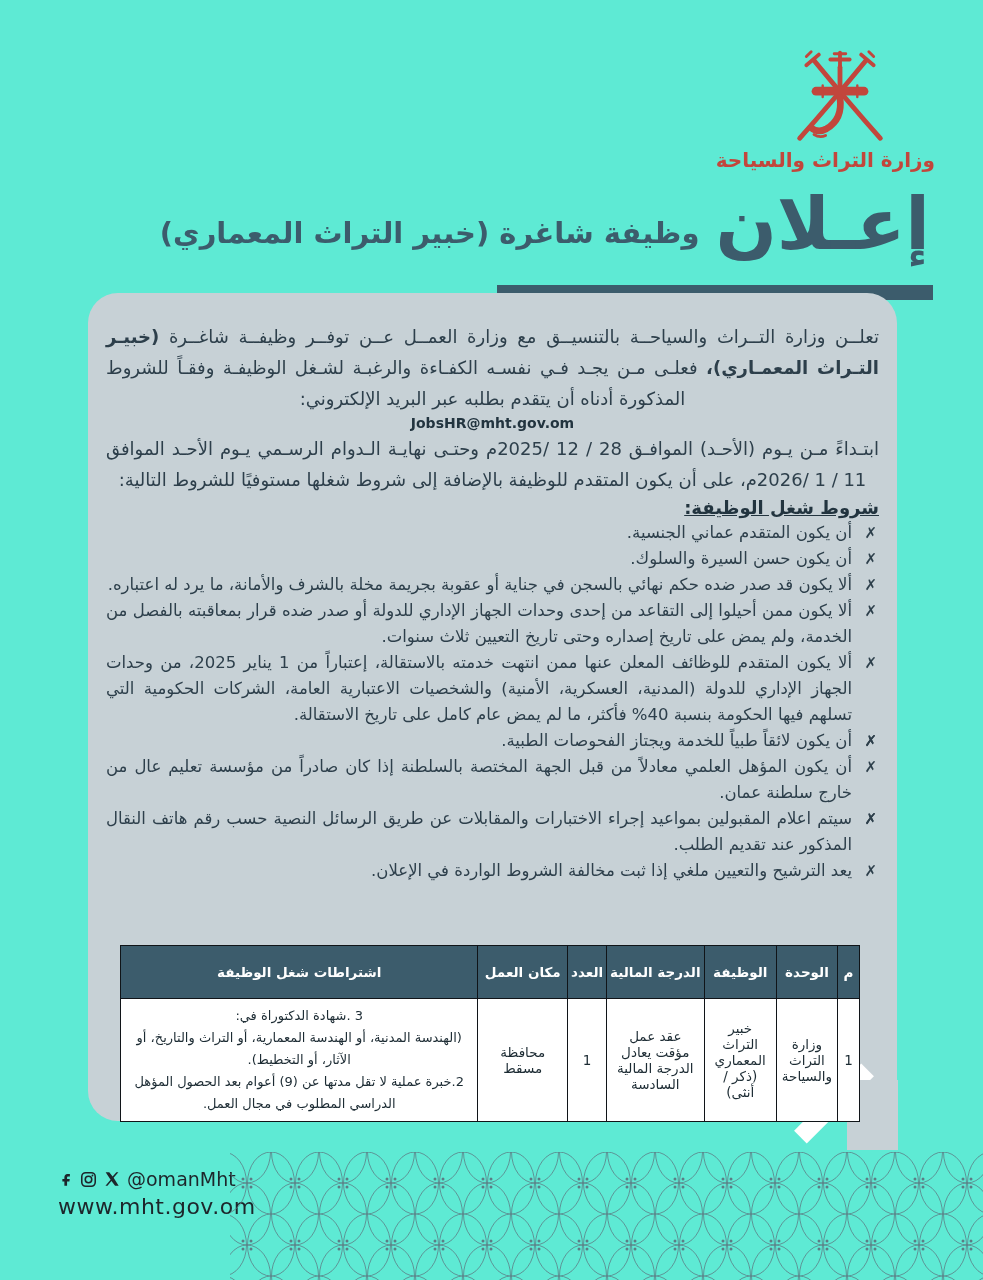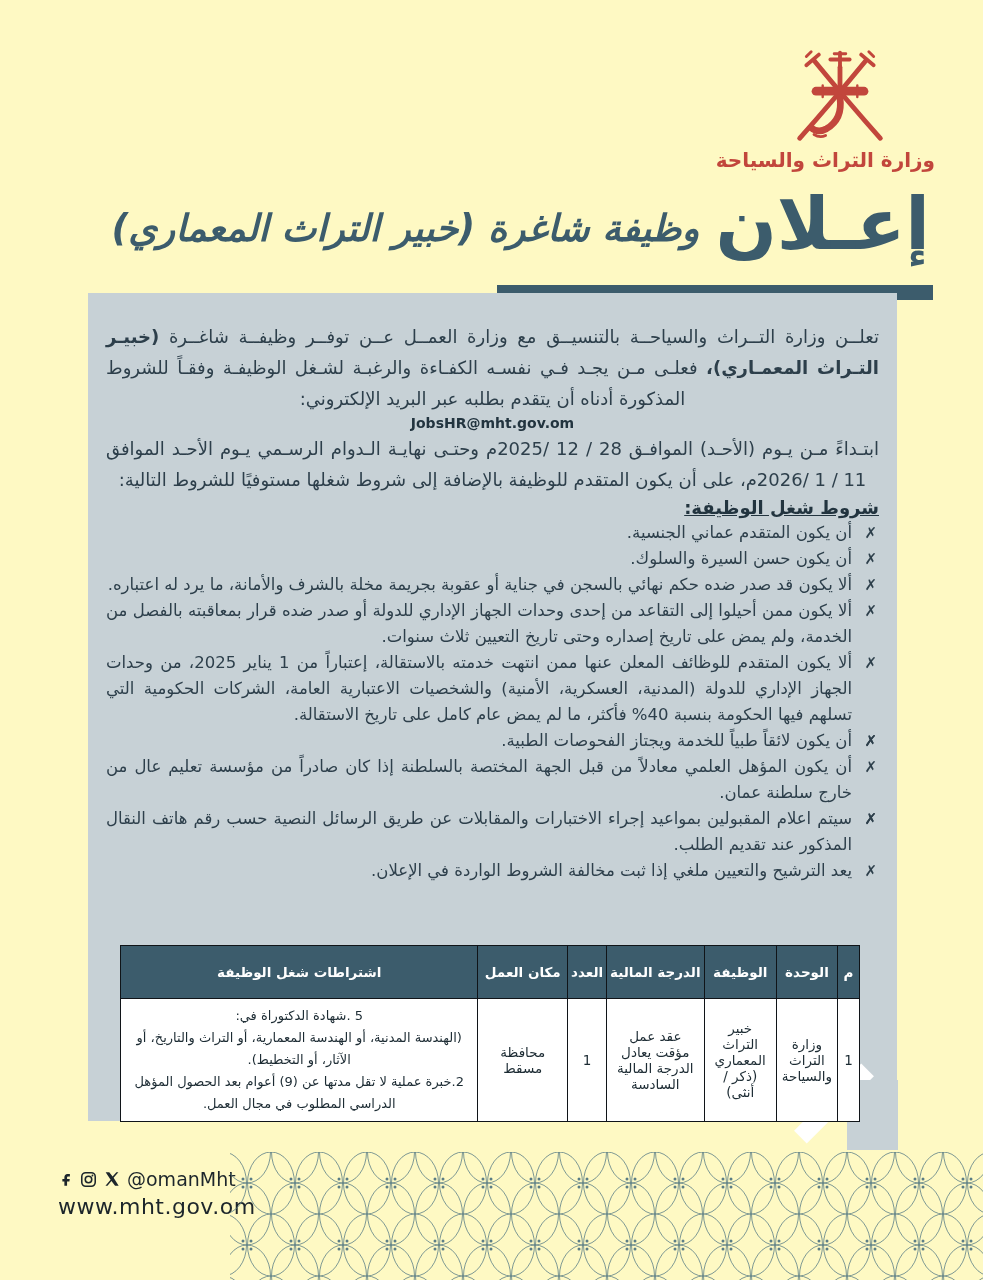--- a/index.html
+++ b/index.html
@@ -1,35 +1,35 @@
 <!DOCTYPE html>
 <html lang="ar" dir="rtl"><head>
 <meta charset="utf-8">
 <style>
   html,body { margin:0; padding:0; background:#e9e9e9; }
   .page {
     position:relative; width:983px; height:1280px; margin:0 auto;
-    background:#fef9c3; overflow:hidden;
+    background:#5eead4; overflow:hidden;
     font-family:"DejaVu Sans", sans-serif;
     direction:rtl;
   }
 
   
   .logo { position:absolute; top:46px; right:48px; width:190px; text-align:center; color:#c2463c; }
   .logo .emblem { display:block; margin:0 auto 2px; }
   .logo .calligraphy { font-size:20px; font-weight:bold; color:#c2463c; letter-spacing:0.5px; white-space:nowrap; }
 
   
   .title-row { position:absolute; top:190px; right:53px; display:flex; flex-direction:row; align-items:flex-end; gap:16px; color:#3c5c6c; }
   .title-big { font-size:72px; font-weight:bold; line-height:0.95; letter-spacing:-1px; }
-  .title-sub { font-size:37px; font-weight:bold; padding-bottom:8px; white-space:nowrap;font-style:italic; }
+  .title-sub { font-size:29px; font-weight:bold; padding-bottom:8px; white-space:nowrap; }
   .title-bar { position:absolute; top:285px; left:497px; width:436px; height:15px; background:#3c5c6c; }
 
   
-  .content-box { position:absolute; top:293px; left:88px; width:809px; height:828px; background:#c7d1d6; }
+  .content-box { position:absolute; top:293px; left:88px; width:809px; height:828px; background:#c7d1d6;border-radius:30px; }
   .corner-diag { position:absolute; width:18px; height:95px; right:54px; bottom:-30px; background:#ffffff; transform:rotate(45deg); }
   .corner-tab  { position:absolute; right:-1px; bottom:-29px; width:51px; height:70px; background:#c7d1d6; }
 
   .box-inner { position:absolute; top:28px; right:18px; left:18px; color:#2d3f4b; }
   .intro-p { font-size:18px; line-height:31px; text-align:justify; text-align-last:center; margin:0; }
   .intro-p .bold { font-weight:bold; }
   .email-line { text-align:center; font-weight:bold; font-size:14px; color:#22343f; margin:1px 0 2px; direction:ltr; }
   .cond-heading { font-weight:bold; font-size:18px; color:#22343f; margin:2px 0 2px;text-decoration:underline; }
 
   ul.conditions { list-style:none; margin:0; padding:0; font-size:16.5px; line-height:26px; text-align:justify; }
@@ -143,21 +143,21 @@
       </thead>
       <tbody>
         <tr>
           <td>1</td>
           <td>وزارة التراث والسياحة</td>
           <td>خبير التراث المعماري (ذكر / أنثى)</td>
           <td>عقد عمل مؤقت يعادل الدرجة المالية السادسة</td>
           <td>1</td>
           <td>محافظة مسقط</td>
           <td class="req-cell">
-            <div>5 .شهادة الدكتوراة في:</div>
+            <div>3 .شهادة الدكتوراة في:</div>
             <div>(الهندسة المدنية، أو الهندسة المعمارية، أو التراث والتاريخ، أو الآثار، أو التخطيط).</div>
             <div>2.خبرة عملية لا تقل مدتها عن (9) أعوام بعد الحصول المؤهل الدراسي المطلوب في مجال العمل.</div>
           </td>
         </tr>
       </tbody>
     </table>
   </div>
 
   <div class="social-row">
     <svg width="15" height="17" viewBox="0 0 24 24" fill="#1d262b" aria-hidden="true">

